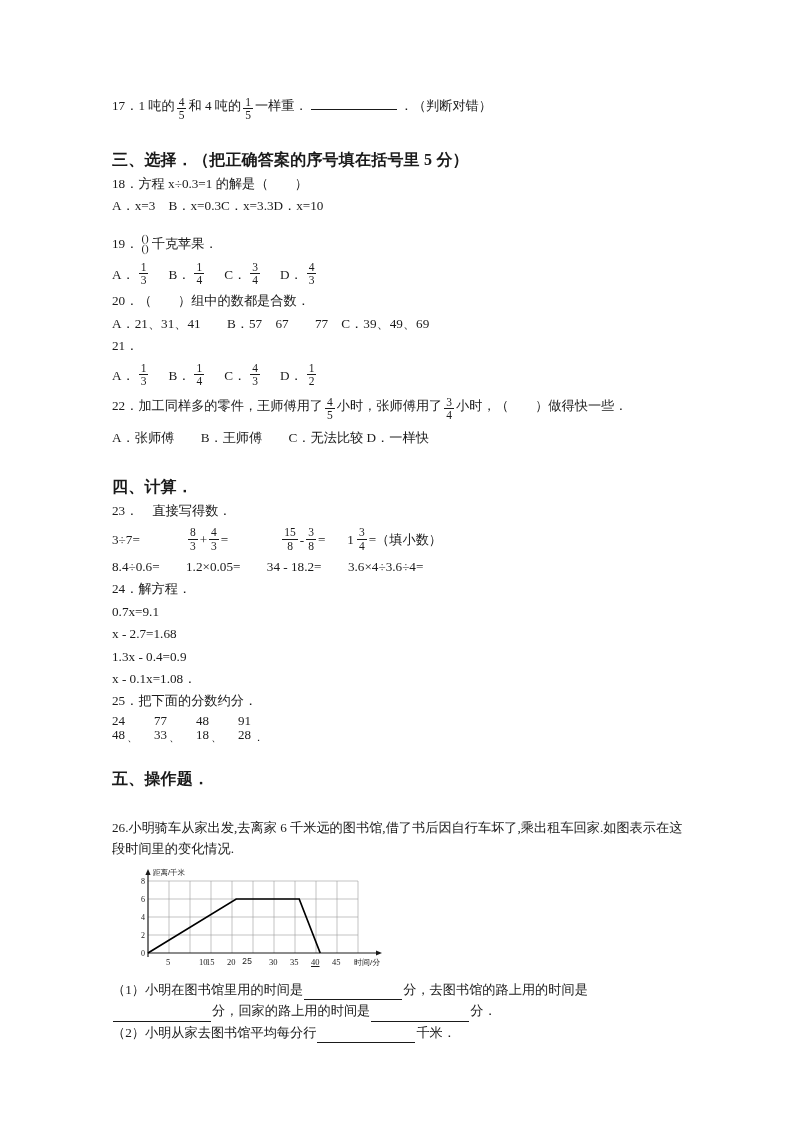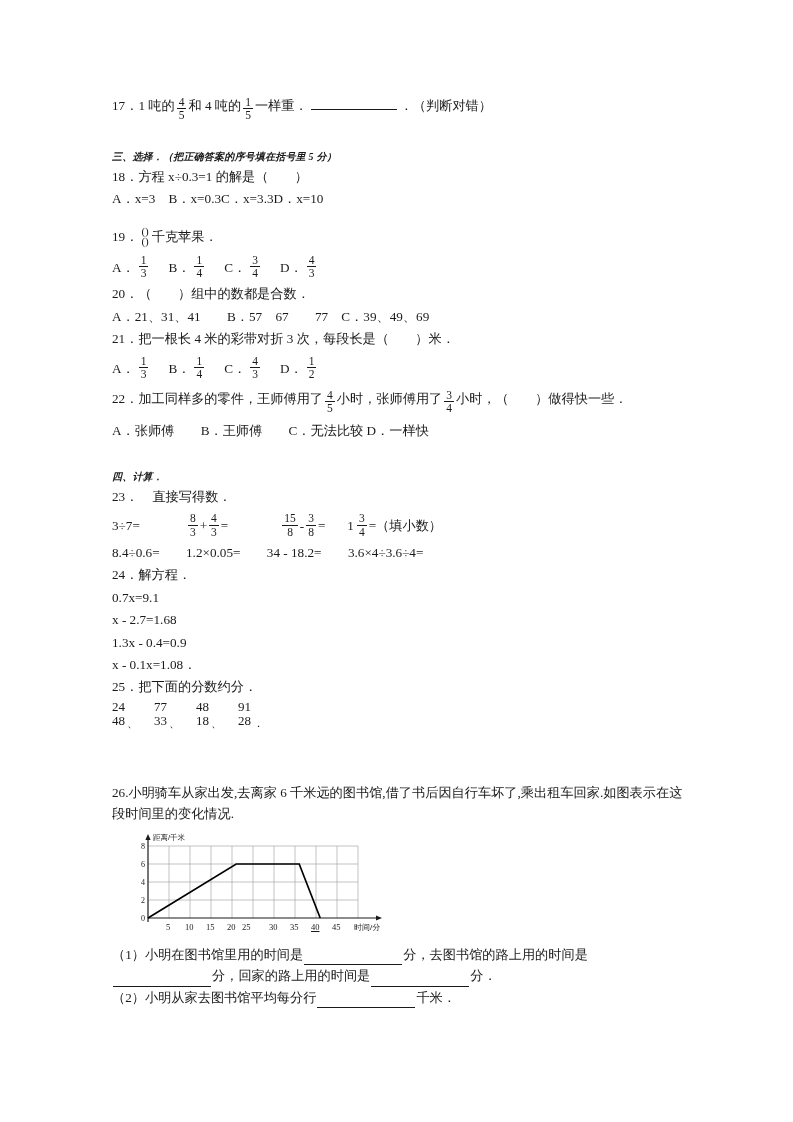--- a/index.html
+++ b/index.html
@@ -33,24 +33,23 @@
   .line {
     font-size: 13.2px;
     line-height: 1.55;
     margin: 0 0 2px 0;
     white-space: nowrap;
     display: flex;
   }
   .line.wrap { white-space: normal; display: block; }
   .sec-title {
     font-weight: bold;
-    font-size: 10px;
+    font-size: 16px;
     margin: 0 0 3px 0;
     letter-spacing: 0.2px;
-    font-style: italic;
   }
   .spacer-lg { height: 26px; }
   .spacer-md { height: 15px; }
   .spacer-sm { height: 8px; }
   .spacer-xs { height: 4px; }
 
   
   .frac {
     display: inline-flex;
     flex-direction: column;
@@ -216,21 +215,20 @@
   <div class="spacer-xs"></div>
 
   <div class="line">
     <span>20．</span>
     <span>（　　）组中的数都是合数．</span>
   </div>
   <div class="line">A．21、31、41　　B．57　67　　77　C．39、49、69</div>
 
   <div class="line">
     <span>21．</span>
-    <span>把一根长 4 米的彩带对折 3 次，每段长是（　　）米．</span>
   </div>
 
   <div class="spacer-xs"></div>
 
   <div class="opts">
     <span class="opt">
       <span class="opt-label">A．</span>
       <span class="frac ruled">
         <span class="num">1</span>
         <span class="den">3</span>
@@ -380,20 +378,21 @@
       <span>91</span>
       <span class="den-row">
         <span>28</span>
         <span class="tick">．</span>
       </span>
     </span>
   </div>
 
   <div class="spacer-lg"></div>
 
+  <div class="sec-title">五、操作题．</div>
 
   <div class="line wrap tight" style="font-size:13.2px;line-height:1.62;margin-top:27px;">
     <span>26.</span><span>小明骑车从家出发,去离家 6 千米远的图书馆,借了书后因自行车坏了,乘出租车回家.如图表示在这段时间里的变化情况.</span>
   </div>
 
   <div class="chart-wrap">
     <svg class="chart-svg" width="268" height="108" viewBox="0 0 268 108">
 
       <g stroke="#9a9a9a" stroke-width="0.6">
 
@@ -432,24 +431,24 @@
         <text x="19" y="19">8</text>
       </g>
 
       <text x="27" y="10" font-family="Liberation Sans, sans-serif" font-size="7.5" fill="#1a1a1a">距离/千米</text>
 
       <polyline points="22,88 110.2,34 173.2,34 194.2,88" fill="none" stroke="#000000" stroke-width="1.7"></polyline>
     </svg>
 
     <div style="position:absolute;left:0;top:92px;width:268px;height:14px;font-family:'Liberation Serif',serif;font-size:8.5px;color:#1a1a1a;">
       <span style="position:absolute;left:40px;">5</span>
-      <span style="position:absolute;left:59px;">10</span>
+      <span style="position:absolute;left:73px;">10</span>
       <span style="position:absolute;left:80px;">15</span>
       <span style="position:absolute;left:101px;">20</span>
-      <span style="position:absolute;left:116px;">25</span>
+      <span style="position:absolute;left:116px;font-family:Liberation Mono, monospace;">25</span>
       <span style="position:absolute;left:143px;">30</span>
       <span style="position:absolute;left:164px;">35</span>
       <span style="position:absolute;left:185px;text-decoration:underline;">40</span>
       <span style="position:absolute;left:206px;">45</span>
       <span style="position:absolute;left:228px;font-family:'Liberation Sans',sans-serif;font-size:8px;">时间/分</span>
     </div>
   </div>
 
   <div class="spacer-xs"></div>
 

